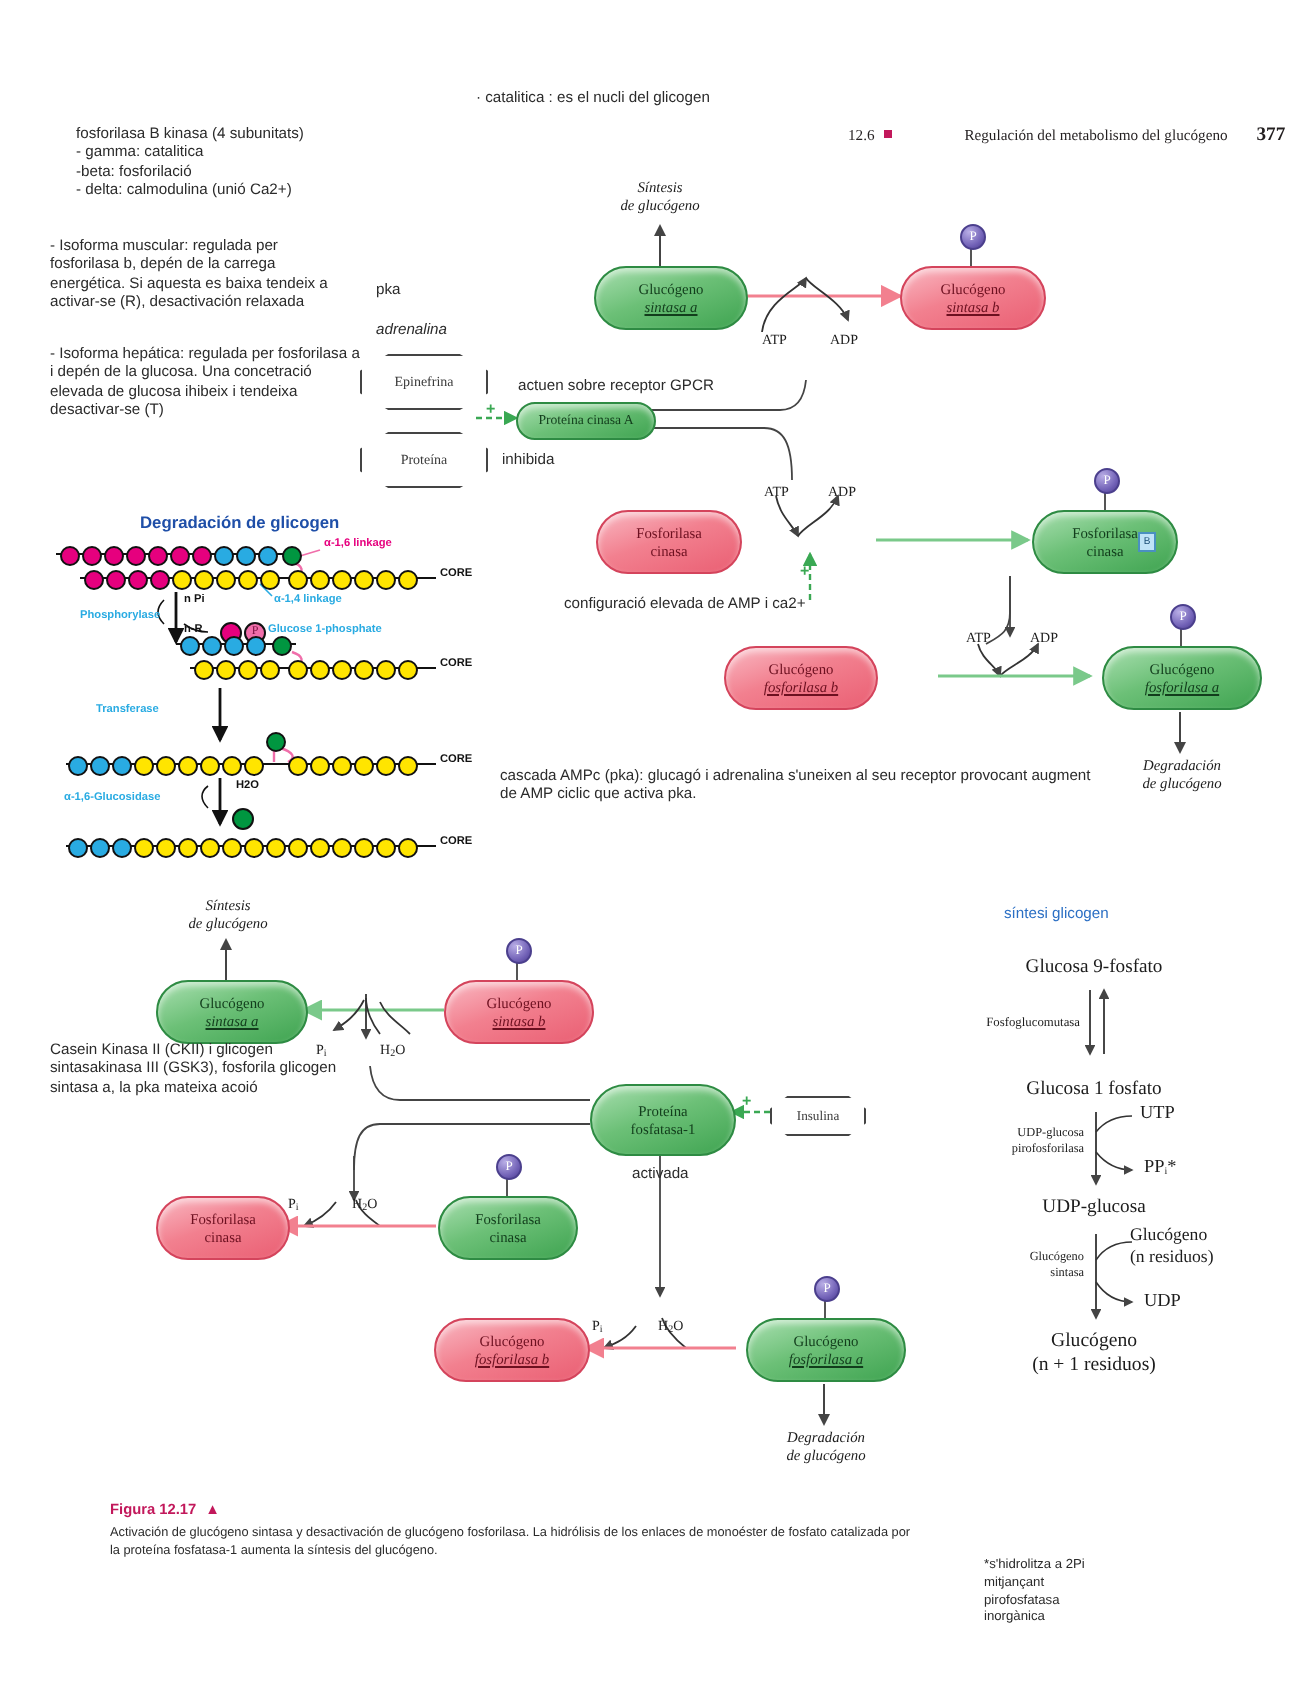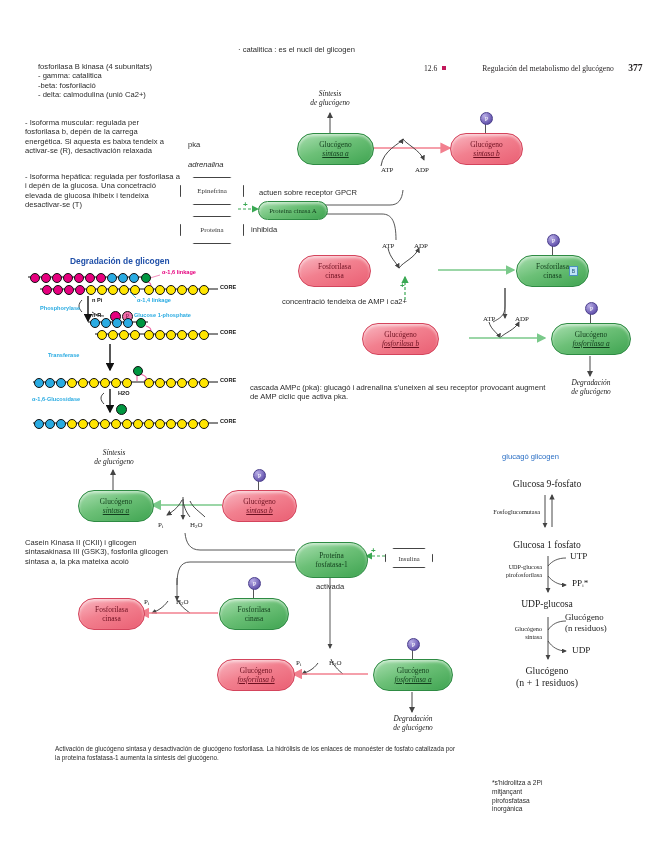--- a/index.html
+++ b/index.html
@@ -163,21 +163,21 @@
 
 <div class="phostem" style="left:552px;top:244px;height:12px;"></div>
 <div class="pho" style="left:547px;top:234px;">P</div>
 <div class="cap cap-green" style="left:516px;top:255px;width:71px;height:30px;">
   <span>Fosforilasa</span>
   <span>cinasa</span>
 </div>
 <div class="abs" style="left:569px;top:266px;width:7px;height:8px;background:#bfe3f7;border:1px solid #4a90c0;font-size:5px;color:#1a4d75;text-align:center;line-height:8px;">B</div>
 
 <div class="abs" style="left:400px;top:281px;color:#3aa853;font-size:8px;font-weight:bold;">+</div>
-<div class="abs note" style="left:282px;top:297px;">concentració tendeixa de AMP i ca2+</div>
+<div class="abs note" style="left:282px;top:297px;">configuració elevada de AMP i ca2+</div>
 
 <div class="lbl" style="left:483px;top:315px;">ATP</div>
 <div class="lbl" style="left:515px;top:315px;">ADP</div>
 
 <div class="cap cap-red" style="left:362px;top:323px;width:75px;height:30px;">
   <span>Glucógeno</span>
   <i>fosforilasa b</i>
 </div>
 
 <div class="phostem" style="left:590px;top:312px;height:12px;"></div>
@@ -377,21 +377,21 @@
 </div>
 <div class="phostem" style="left:258px;top:479px;height:12px;"></div>
 <div class="pho" style="left:253px;top:469px;">P</div>
 <div class="cap cap-red" style="left:222px;top:490px;width:73px;height:30px;">
   <span>Glucógeno</span>
   <i>sintasa b</i>
 </div>
 <div class="lbl" style="left:158px;top:521px;">P<span class="sub">i</span></div>
 <div class="lbl" style="left:190px;top:521px;">H<span class="sub">2</span>O</div>
 
-<div class="abs note" style="left:25px;top:538px;width:155px;">Casein Kinasa II (CKII) i glicogen sintasakinasa III (GSK3), fosforila glicogen sintasa a, la pka mateixa acoió</div>
+<div class="abs note" style="left:25px;top:520px;width:155px;">Casein Kinasa II (CKII) i glicogen sintasakinasa III (GSK3), fosforila glicogen sintasa a, la pka mateixa acoió</div>
 
 <div class="cap cap-green" style="left:295px;top:542px;width:71px;height:34px;">
   <span>Proteína</span>
   <span>fosfatasa-1</span>
 </div>
 <div class="abs" style="left:371px;top:546px;color:#3aa853;font-size:8px;font-weight:bold;">+</div>
 <div class="oct2" style="left:385px;top:548px;width:46px;height:18px;">
   <span>Insulina</span>
 </div>
 <div class="abs note" style="left:316px;top:582px;">activada</div>
@@ -419,21 +419,21 @@
 </div>
 <div class="phostem" style="left:412px;top:648px;height:12px;"></div>
 <div class="pho" style="left:407px;top:638px;">P</div>
 <div class="cap cap-green" style="left:373px;top:659px;width:78px;height:30px;">
   <span>Glucógeno</span>
   <i>fosforilasa a</i>
 </div>
 <div class="lblS abs" style="left:382px;top:714px;width:62px;white-space:pre-line;">Degradación
 de glucógeno</div>
 
-<div class="abs" style="left:502px;top:452px;font-family:'Liberation Sans',sans-serif;font-size:7.6px;color:#2b6fc4;">glucagó glicogen</div>
+<div class="abs" style="left:502px;top:452px;font-family:'Liberation Sans',sans-serif;font-size:7.6px;color:#2b6fc4;">síntesi glicogen</div>
 
 <svg width="655" height="848">
   <line x1="545" y1="495" x2="545" y2="527" stroke="#333" stroke-width="0.9" marker-end="url(#ahB)"></line>
   <line x1="552" y1="527" x2="552" y2="495" stroke="#333" stroke-width="0.9" marker-end="url(#ahB)"></line>
   <line x1="548" y1="556" x2="548" y2="592" stroke="#333" stroke-width="0.9" marker-end="url(#ahB)"></line>
   <path d="M548,566 C552,561 558,558 566,558" fill="none" stroke="#333" stroke-width="0.8"></path>
   <path d="M548,576 C552,581 558,585 566,585" fill="none" stroke="#333" stroke-width="0.8" marker-end="url(#ahB)"></path>
   <line x1="548" y1="617" x2="548" y2="659" stroke="#333" stroke-width="0.9" marker-end="url(#ahB)"></line>
   <path d="M548,630 C552,624 558,621 566,621" fill="none" stroke="#333" stroke-width="0.8"></path>
   <path d="M548,641 C552,647 558,651 566,651" fill="none" stroke="#333" stroke-width="0.8" marker-end="url(#ahB)"></path>
@@ -454,14 +454,18 @@
 <div class="rt" style="left:572px;top:645px;width:40px;font-size:9.2px;text-align:left;">UDP</div>
 <div class="rt" style="left:462px;top:665px;width:170px;font-size:9.8px;line-height:12px;white-space:pre-line;">Glucógeno
 (n + 1 residuos)</div>
 
 <div class="abs" style="left:492px;top:779px;width:120px;font-family:'Liberation Sans',sans-serif;font-size:6.6px;line-height:8.8px;white-space:pre-line;color:#2b2b2b;">*s'hidrolitza a 2Pi
 mitjançant
 pirofosfatasa
 inorgànica</div>
 
 <div class="abs" style="left:55px;top:744px;">
+  <div>
+    <span class="capttl">Figura 12.17</span>
+    <span class="capttl">▲</span>
+  </div>
   <div class="captxt" style="width:405px;margin-top:1px;">Activación de glucógeno sintasa y desactivación de glucógeno fosforilasa. La hidrólisis de los enlaces de monoéster de fosfato catalizada por la proteína fosfatasa-1 aumenta la síntesis del glucógeno.</div>
 </div>
 
 </body></html>

